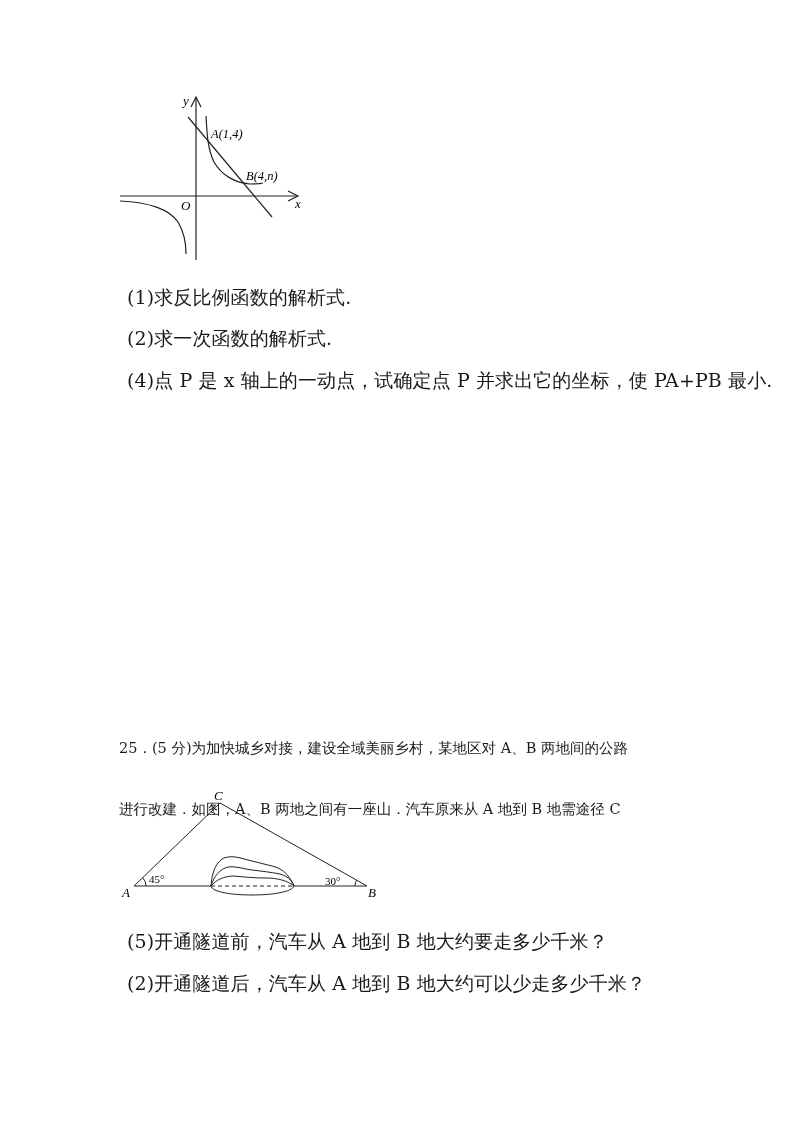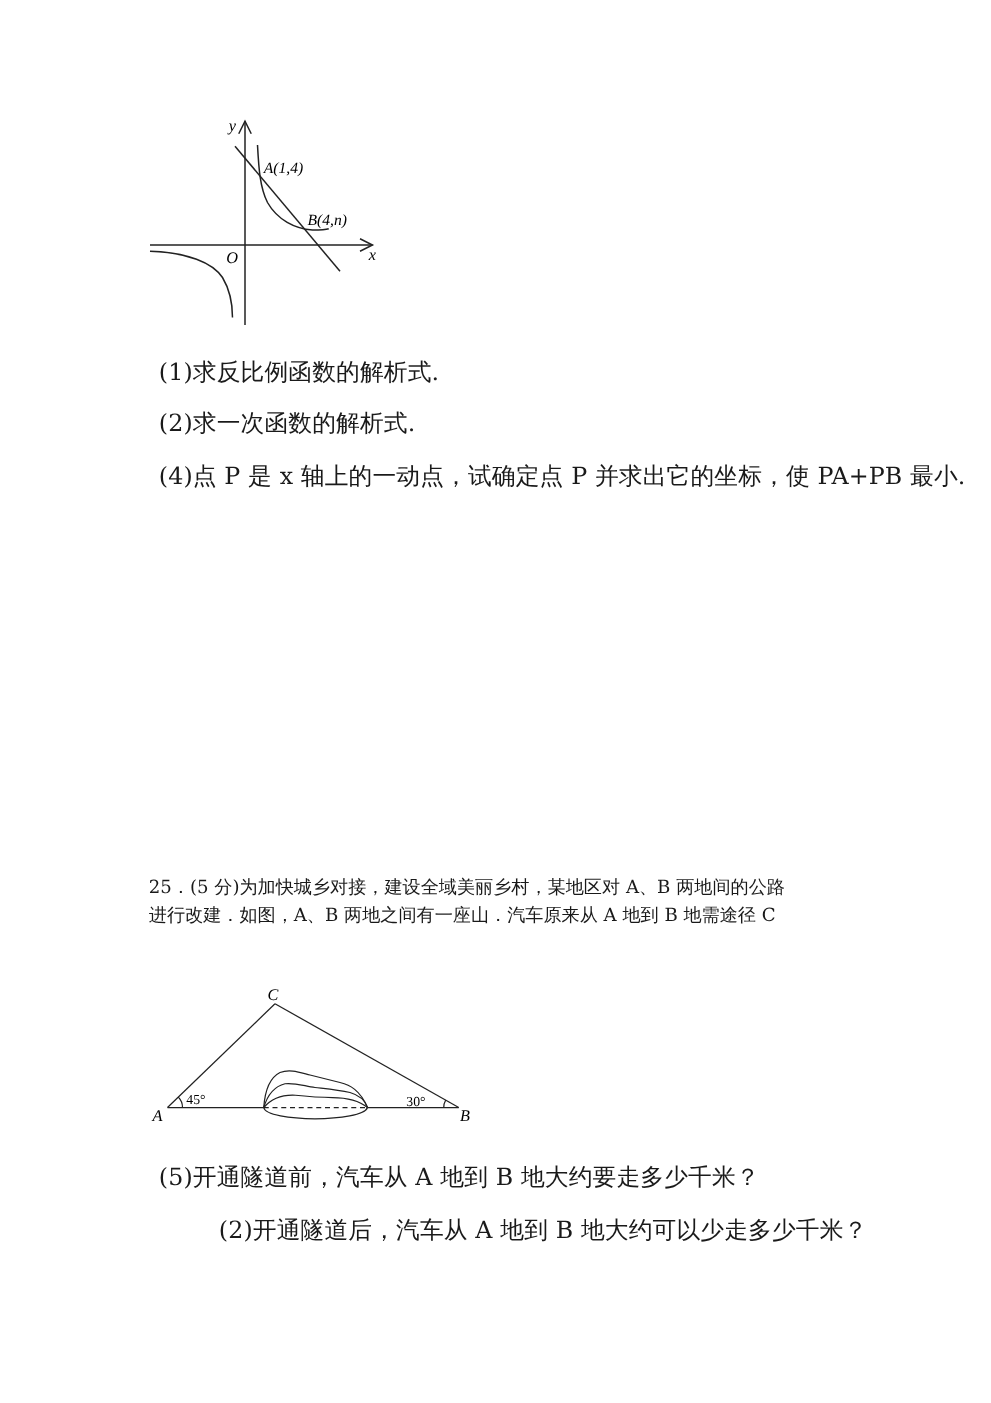--- a/index.html
+++ b/index.html
@@ -1,21 +1,21 @@
 <!DOCTYPE html>
 <html><head>
   <meta charset="utf-8">
   <style>
     html, body { margin: 0; padding: 0; background: #ffffff; }
     body { width: 793px; height: 1122px; position: relative; overflow: hidden;
            font-family: "DejaVu Serif", "Liberation Serif", serif; color: #1a1a1a; }
     .abs { position: absolute; }
     .q { position: absolute; left: 127px; font-size: 19px; white-space: nowrap; letter-spacing: 0.1px; }
     .para { position: absolute; left: 119px; width: 560px; font-size: 14.5px; line-height: 22.5px; }
-    .para span { display: block; white-space: nowrap; }
+    .para span { display: block; white-space: nowrap; margin-top: 38px; }
     svg text { font-family: "Liberation Serif", "DejaVu Serif", serif; }
   </style>
 </head>
 <body>
 
 <svg class="abs" style="left:0;top:0;" width="793" height="280" viewBox="0 0 793 280">
 
   <line x1="120" y1="196" x2="298" y2="196" stroke="#222" stroke-width="1.2"></line>
   <polyline points="288,191 298,196 288,201" fill="none" stroke="#222" stroke-width="1.2"></polyline>
 
@@ -60,13 +60,13 @@
     <path d="M211,886 C212,892 232,895 252,895 C272,895 292,892 294,886"></path>
   </g>
   <text x="214" y="800" font-size="13" font-style="italic">C</text>
   <text x="122" y="897" font-size="13" font-style="italic">A</text>
   <text x="368" y="897" font-size="13" font-style="italic">B</text>
   <text x="149" y="883" font-size="11">45°</text>
   <text x="325" y="885" font-size="11">30°</text>
 </svg>
 
 <div class="q" style="top:929px;">(5)开通隧道前，汽车从 A 地到 B 地大约要走多少千米？</div>
-<div class="q" style="top:971px;margin-left:48px;">(2)开通隧道后，汽车从 A 地到 B 地大约可以少走多少千米？</div>
+<div class="q" style="top:971px;">(2)开通隧道后，汽车从 A 地到 B 地大约可以少走多少千米？</div>
 
 </body></html>

